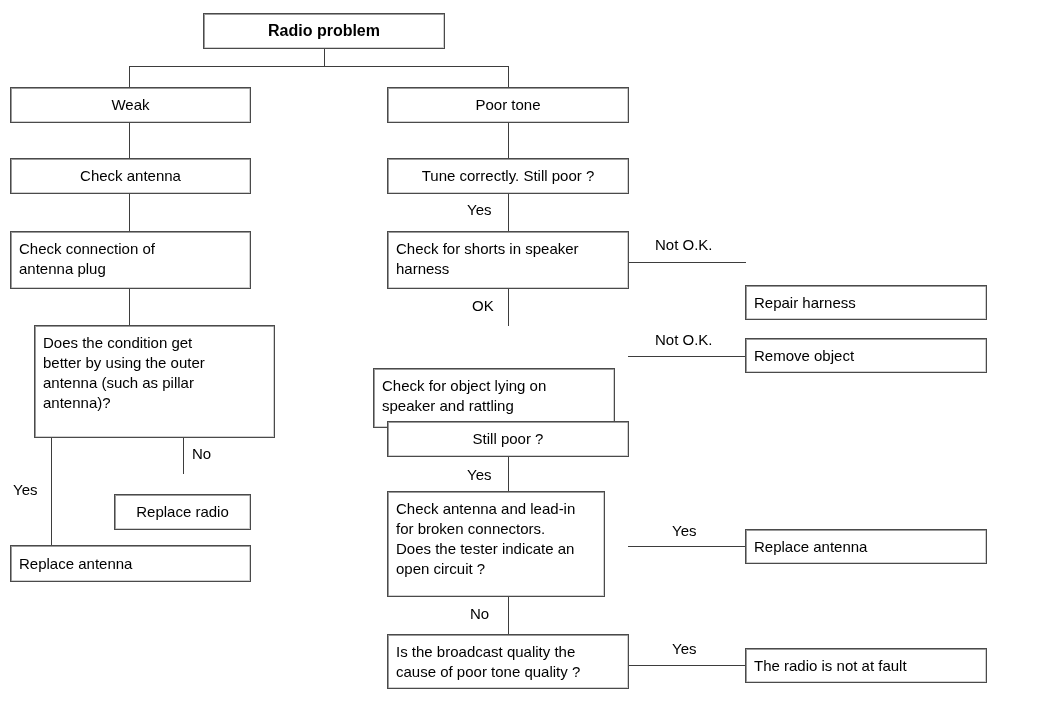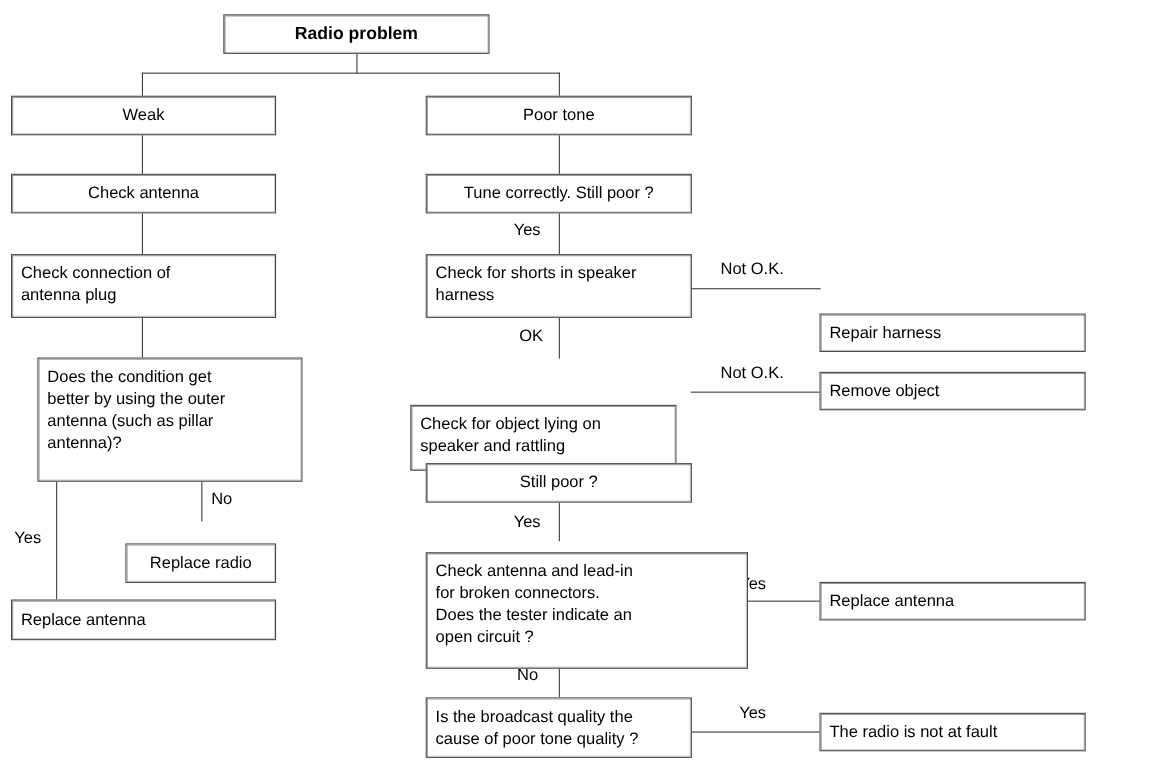--- a/index.html
+++ b/index.html
@@ -157,21 +157,21 @@
   </div>
 
   <div class="box vcenter" style="left:745px;top:338px;width:242px;height:35px;">
     <span class="txt">Remove object</span>
   </div>
 
   <div class="box center vcenter" style="left:387px;top:421px;width:242px;height:36px;">
     <span class="txt">Still poor ?</span>
   </div>
 
-  <div class="box vtop" style="left:387px;top:491px;width:293px;height:106px;margin-top:11px;">
+  <div class="box vtop" style="left:387px;top:491px;width:218px;height:106px;">
     <span class="txt">Check antenna and lead-in
 for broken connectors.
 Does the tester indicate an
 open circuit ?</span>
   </div>
 
   <div class="box vcenter" style="left:745px;top:529px;width:242px;height:35px;">
     <span class="txt">Replace antenna</span>
   </div>
 

